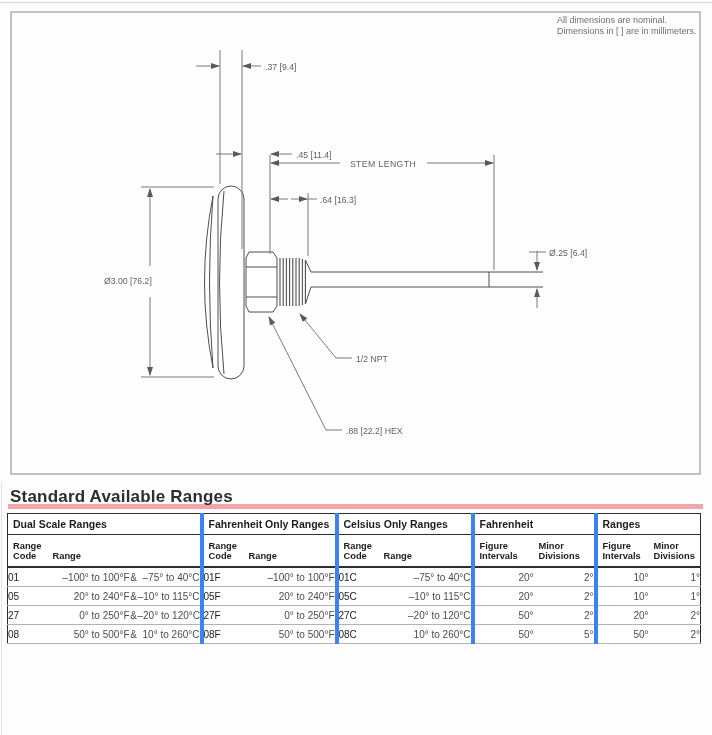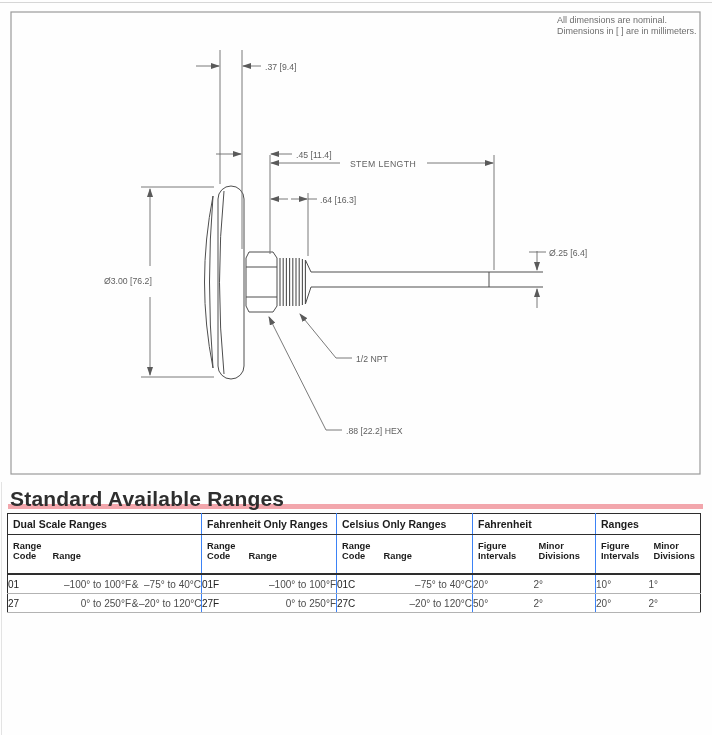--- a/index.html
+++ b/index.html
@@ -18,54 +18,54 @@
   .pline{fill:none;stroke:#4e4e4e;stroke-width:1;}
   .dim{fill:none;stroke:#6b6b6b;stroke-width:0.9;}
   .thread{stroke:#4e4e4e;stroke-width:1.1;}
   svg text{font-family:"Liberation Sans",sans-serif;font-size:8.7px;fill:#5f5f5f;}
   text.note{font-size:9px;fill:#6e6e6e;}
   text.stemlen{letter-spacing:0.4px;}
 
   
   .sec-title{
     position:absolute;left:10px;top:487px;
-    font-size:21px;font-weight:bold;color:#2e2e2e;letter-spacing:0.2px;
+    font-size:17px;font-weight:bold;color:#2e2e2e;letter-spacing:0.2px;
     white-space:nowrap;z-index:2;
   }
   .accent-bar{position:absolute;left:8px;top:504px;width:695px;height:5px;background:#f2a6ac;z-index:1;}
 
   table.ranges{
     position:absolute;left:7px;top:513px;width:693px;
     border-collapse:collapse;table-layout:fixed;
     font-size:10px;color:#4c4c4c;z-index:3;background:#fff;
     border:1.5px solid #2e2e2e;
   }
   table.ranges th,table.ranges td{padding:0;white-space:nowrap;overflow:hidden;}
-  .gb{border-right:1px solid #3b82f6;}
+  .gb{border-right:4px solid #3b82f6;}
   tr.grouprow th{
     height:20px;text-align:left;padding-left:5px;
     font-size:10.5px;font-weight:bold;color:#1c1c1c;
     border-bottom:1px solid #2e2e2e;vertical-align:middle;
   }
   tr.subrow th{
-    height:27px;text-align:left;padding-left:5px;padding-bottom:11px;
+    height:27px;text-align:left;padding-left:5px;padding-bottom:4px;
     font-size:9.3px;font-weight:bold;color:#1c1c1c;
     border-bottom:2px solid #2e2e2e;vertical-align:bottom;line-height:1.15;
   }
   tr.subrow th span.l{display:block;}
   tr.datarow td{height:18px;border-bottom:1px solid #b3b3b3;vertical-align:middle;}
   td.code{font-weight:normal;color:#222;padding-left:5px;}
   td.dual{text-align:right;padding-right:2px;}
   td.dual .rf{display:inline-block;width:80px;text-align:right;}
   td.dual .amp{display:inline-block;width:8px;text-align:center;}
   td.dual .rc{display:inline-block;width:62px;text-align:right;}
   td.rr{text-align:right;}
   td.fpad{padding-right:13px;}
   td.cpad{padding-right:21px;}
-  td.deg{text-align:left;padding-left:6px;}
+  td.deg{text-align:right;padding-left:6px;}
 </style>
 </head>
 <body>
 
 <div class="scan-top-edge"></div>
 <div class="scan-left-edge"></div>
 
 <svg class="drawing" width="712" height="484" viewBox="0 0 712 484">
   <defs>
     <marker id="arr" markerWidth="9" markerHeight="6" refX="8" refY="3" orient="auto" markerUnits="userSpaceOnUse">
@@ -235,25 +235,49 @@
       <td class="code">01F</td>
       <td class="rr fpad gb">–100° to 100°F</td>
       <td class="code">01C</td>
       <td class="rr cpad gb">–75° to 40°C</td>
       <td class="deg">20°</td>
       <td class="deg gb">2°</td>
       <td class="deg">10°</td>
       <td class="deg">1°</td>
     </tr>
     <tr class="datarow">
+      <td class="code">05</td>
+      <td class="dual gb"><span class="rf">20° to 240°F</span><span class="amp">&amp;</span><span class="rc">–10° to 115°C</span></td>
+      <td class="code">05F</td>
+      <td class="rr fpad gb">20° to 240°F</td>
+      <td class="code">05C</td>
+      <td class="rr cpad gb">–10° to 115°C</td>
+      <td class="deg">20°</td>
+      <td class="deg gb">2°</td>
+      <td class="deg">10°</td>
+      <td class="deg">1°</td>
+    </tr>
+    <tr class="datarow">
       <td class="code">27</td>
       <td class="dual gb"><span class="rf">0° to 250°F</span><span class="amp">&amp;</span><span class="rc">–20° to 120°C</span></td>
       <td class="code">27F</td>
       <td class="rr fpad gb">0° to 250°F</td>
       <td class="code">27C</td>
       <td class="rr cpad gb">–20° to 120°C</td>
       <td class="deg">50°</td>
       <td class="deg gb">2°</td>
       <td class="deg">20°</td>
       <td class="deg">2°</td>
     </tr>
+    <tr class="datarow">
+      <td class="code">08</td>
+      <td class="dual gb"><span class="rf">50° to 500°F</span><span class="amp">&amp;</span><span class="rc">10° to 260°C</span></td>
+      <td class="code">08F</td>
+      <td class="rr fpad gb">50° to 500°F</td>
+      <td class="code">08C</td>
+      <td class="rr cpad gb">10° to 260°C</td>
+      <td class="deg">50°</td>
+      <td class="deg gb">5°</td>
+      <td class="deg">50°</td>
+      <td class="deg">2°</td>
+    </tr>
   </tbody>
 </table>
 
 </body></html>

